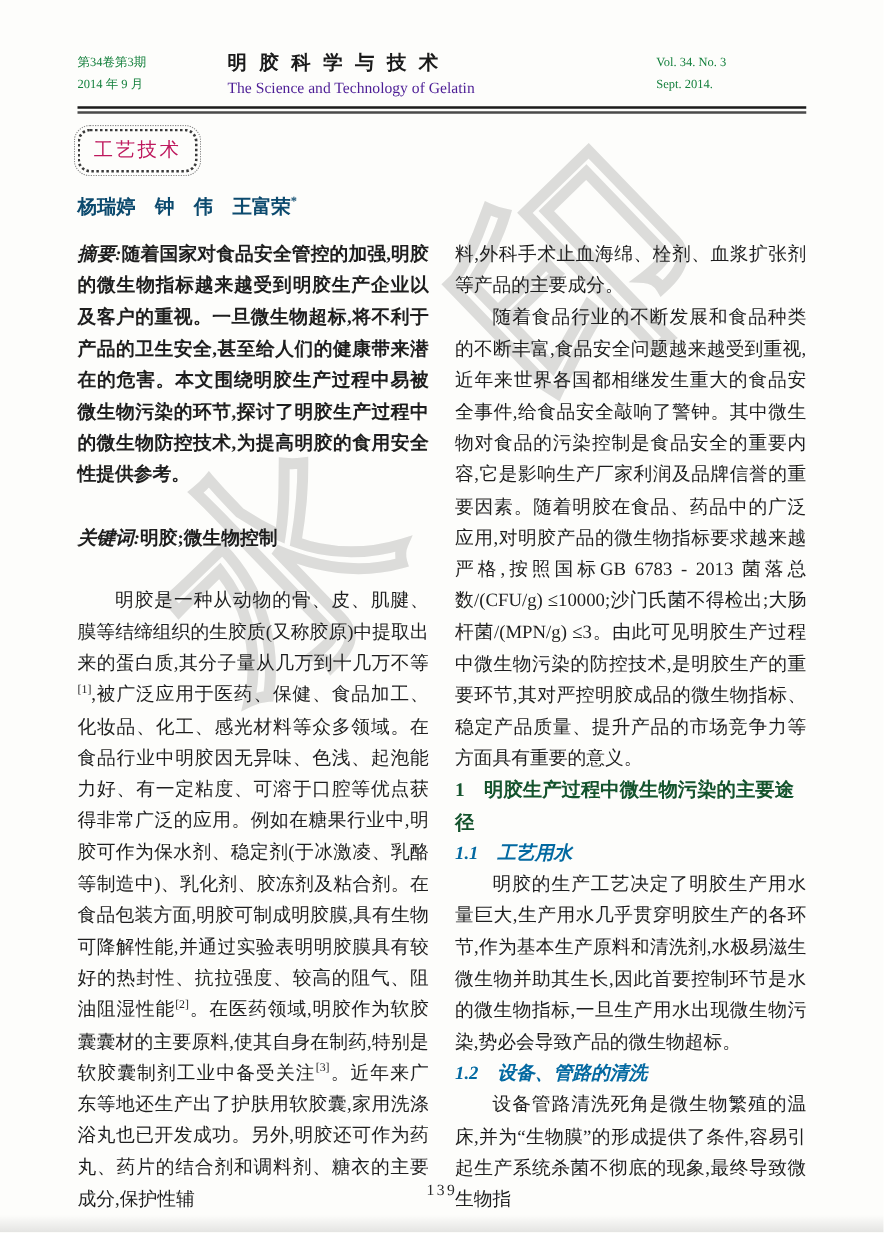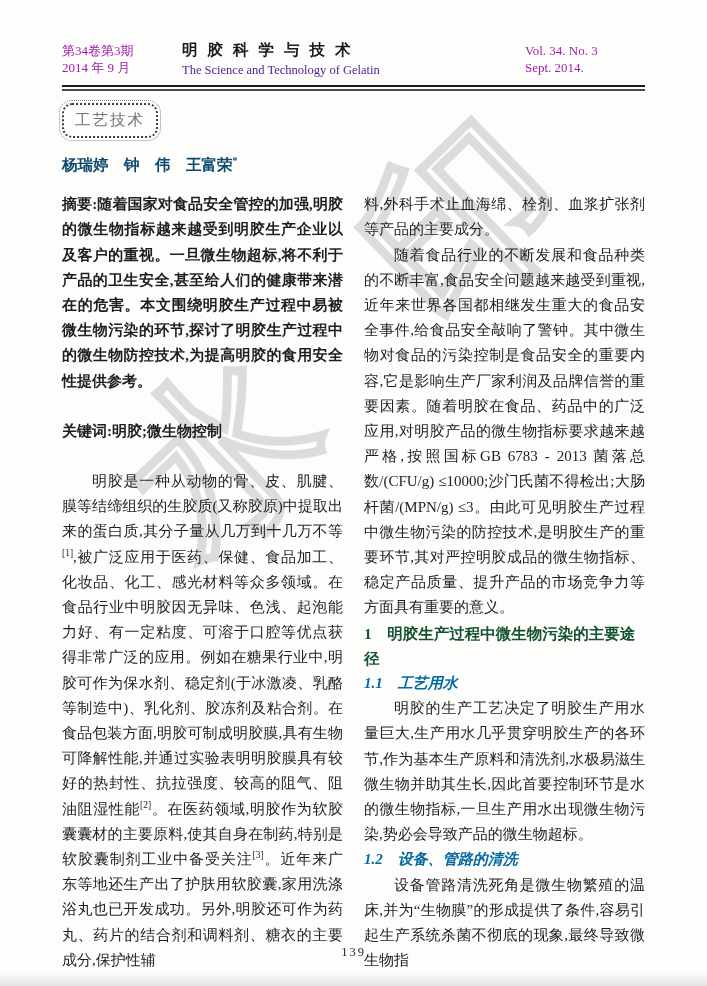--- a/index.html
+++ b/index.html
@@ -44,23 +44,23 @@
   }
   .content { position: relative; z-index: 1; }
 
   
   .journal-header {
     display: flex;
     justify-content: space-between;
     align-items: center;
   }
   .hdr-left, .hdr-right {
-    font-size: 13px;
+    font-size: 10px;
     line-height: 17px;
-    color: #a21caf;
+    color: #15803d;
     width: 120px;
   }
   .hdr-right { text-align: left; }
   .hdr-center { text-align: left; flex: 1; }
   .journal-cn {
     font-size: 15.5px;
     font-weight: 700;
     letter-spacing: 10px;
     color: #1a1a1a;
   }
@@ -76,21 +76,21 @@
     border-bottom: 2px solid #4a4a4a;
   }
 
   
   .badge {
     display: inline-block;
     margin-top: 12px;
     padding: 5px 11px;
     font-size: 15.5px;
     letter-spacing: 2px;
-    color: #737373;
+    color: #be185d;
     border: 2.5px dotted #3a3a3a;
     border-radius: 10px;
     outline: 1px dotted #8a8a8a;
     outline-offset: 2px;
   }
   .article-title {
     margin-top: 14px;
     text-align: center;
     font-size: 27px;
     font-weight: 700;
@@ -119,21 +119,21 @@
   }
   .col { width: 281px; }
   .para, .abstract, .keywords {
     font-size: 15px;
     line-height: 25.2px;
     text-align: justify;
     color: #1e1e1e;
   }
   .para sup { font-size: 9.5px; line-height: 0; }
   .indent { text-indent: 2em; }
-  .lbl { font-weight: 700; }
+  .lbl { font-weight: 700; font-style: italic; }
   .abstract { font-weight: 600; }
   .keywords { margin-top: 25px; font-weight: 700; }
   .body-para { margin-top: 25px; }
   .col-heading1 {
     font-size: 15.5px;
     font-weight: 700;
     line-height: 25.2px;
     color: #14532d;
   }
   .col-heading2 {

